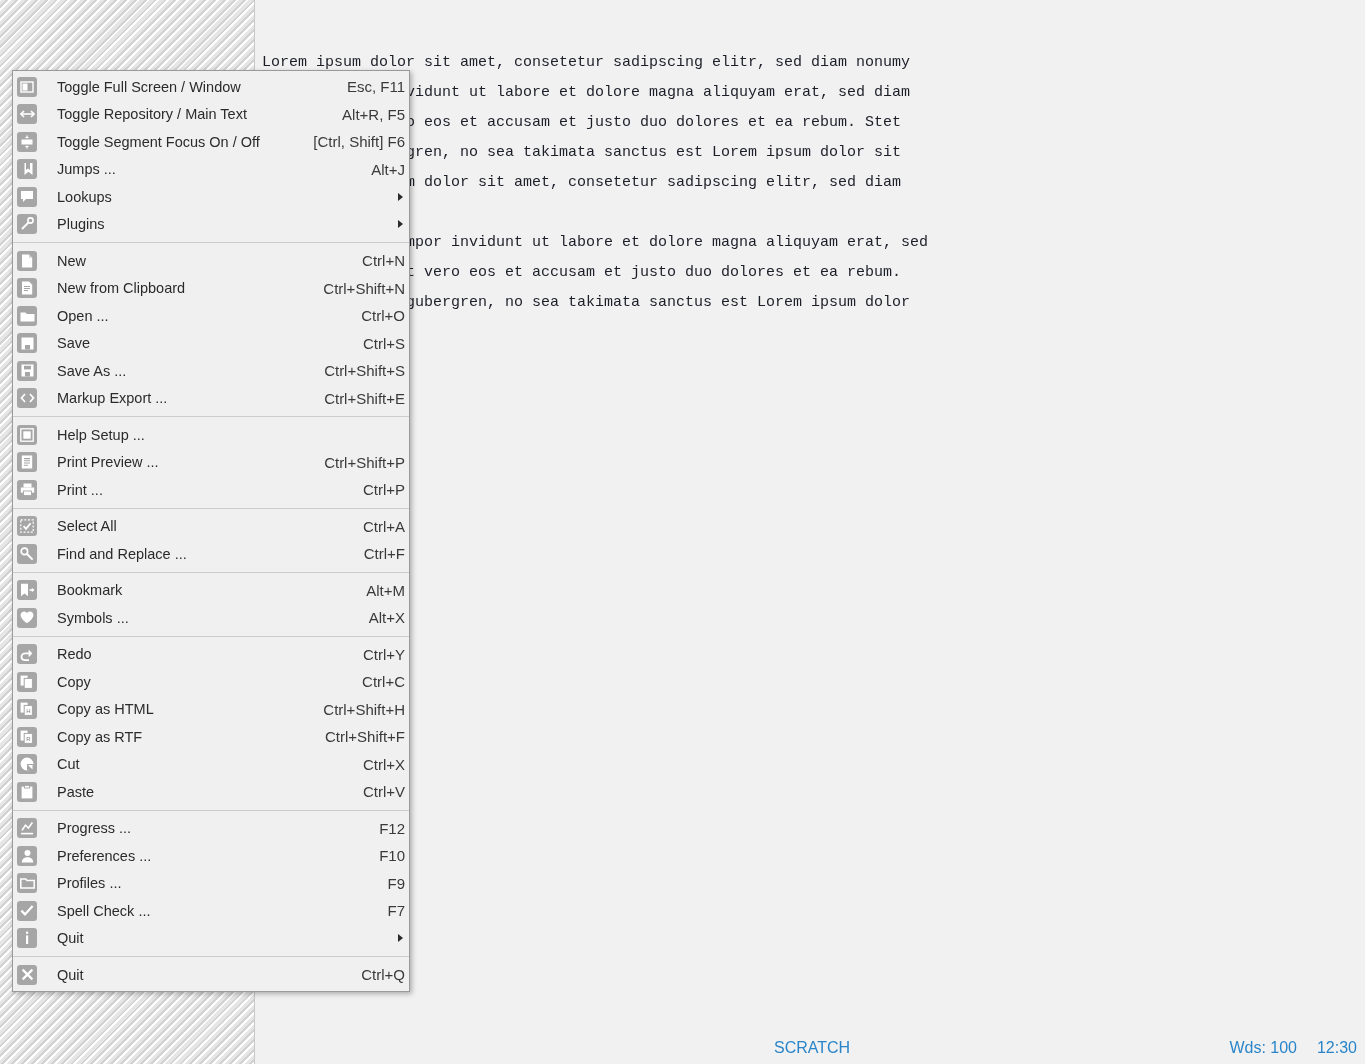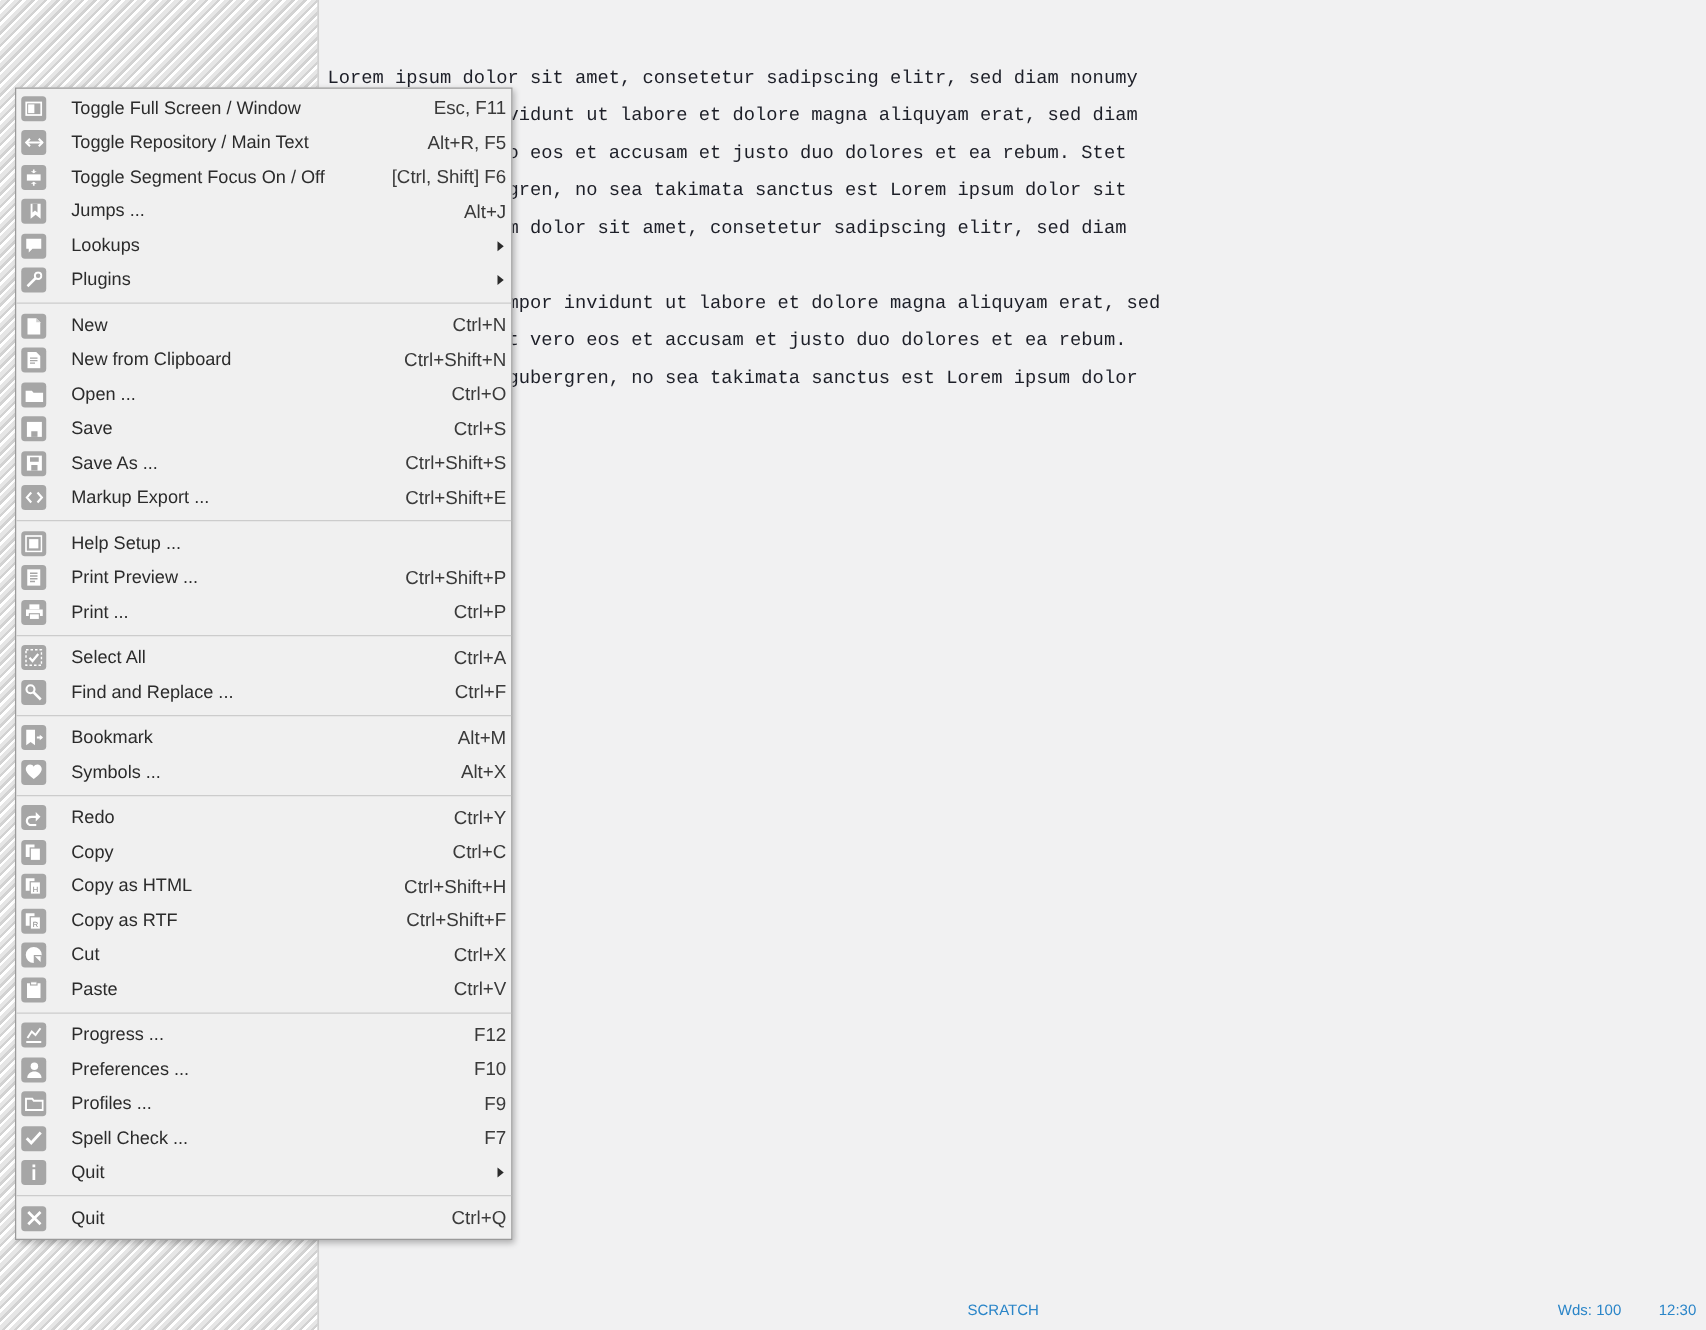--- a/index.html
+++ b/index.html
@@ -61,21 +61,21 @@
 
   
   #status-bar {
     position: absolute;
     left: 256px;
     bottom: 0;
     width: 1109px;
     height: 32px;
     background: #f1f1f2;
     color: #2a85c8;
-    font-size: 12px;
+    font-size: 16px;
     display: flex;
     align-items: center;
   }
   #status-bar .sb-left  { position: absolute; left: 518px; }
   #status-bar .sb-wds   { position: absolute; right: 68px; }
   #status-bar .sb-clock { position: absolute; right: 8px; }
 
   
   #menu {
     position: absolute;

